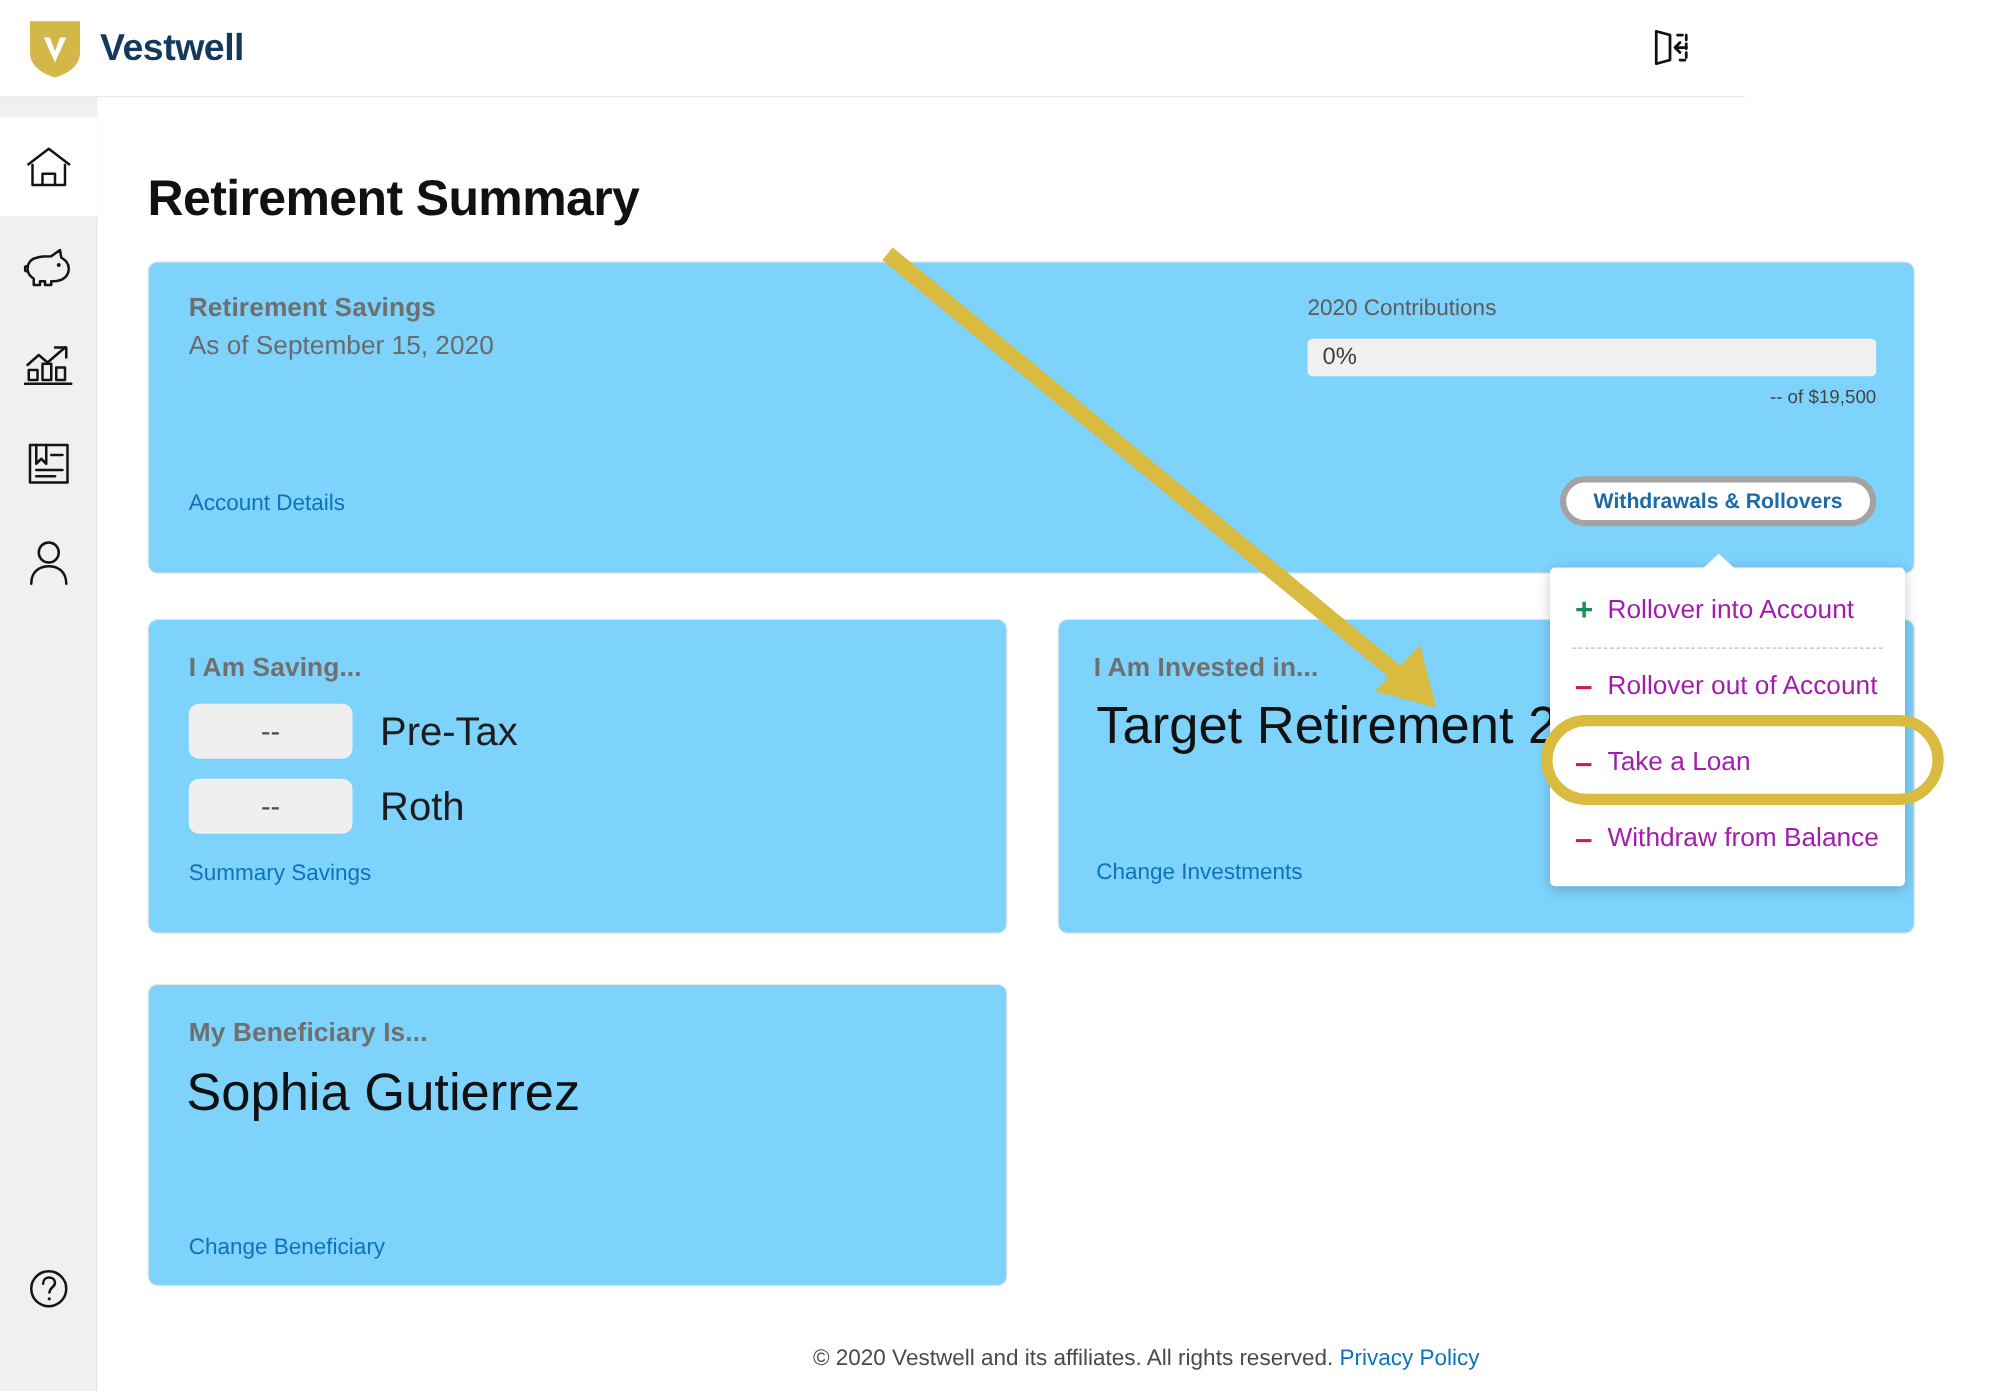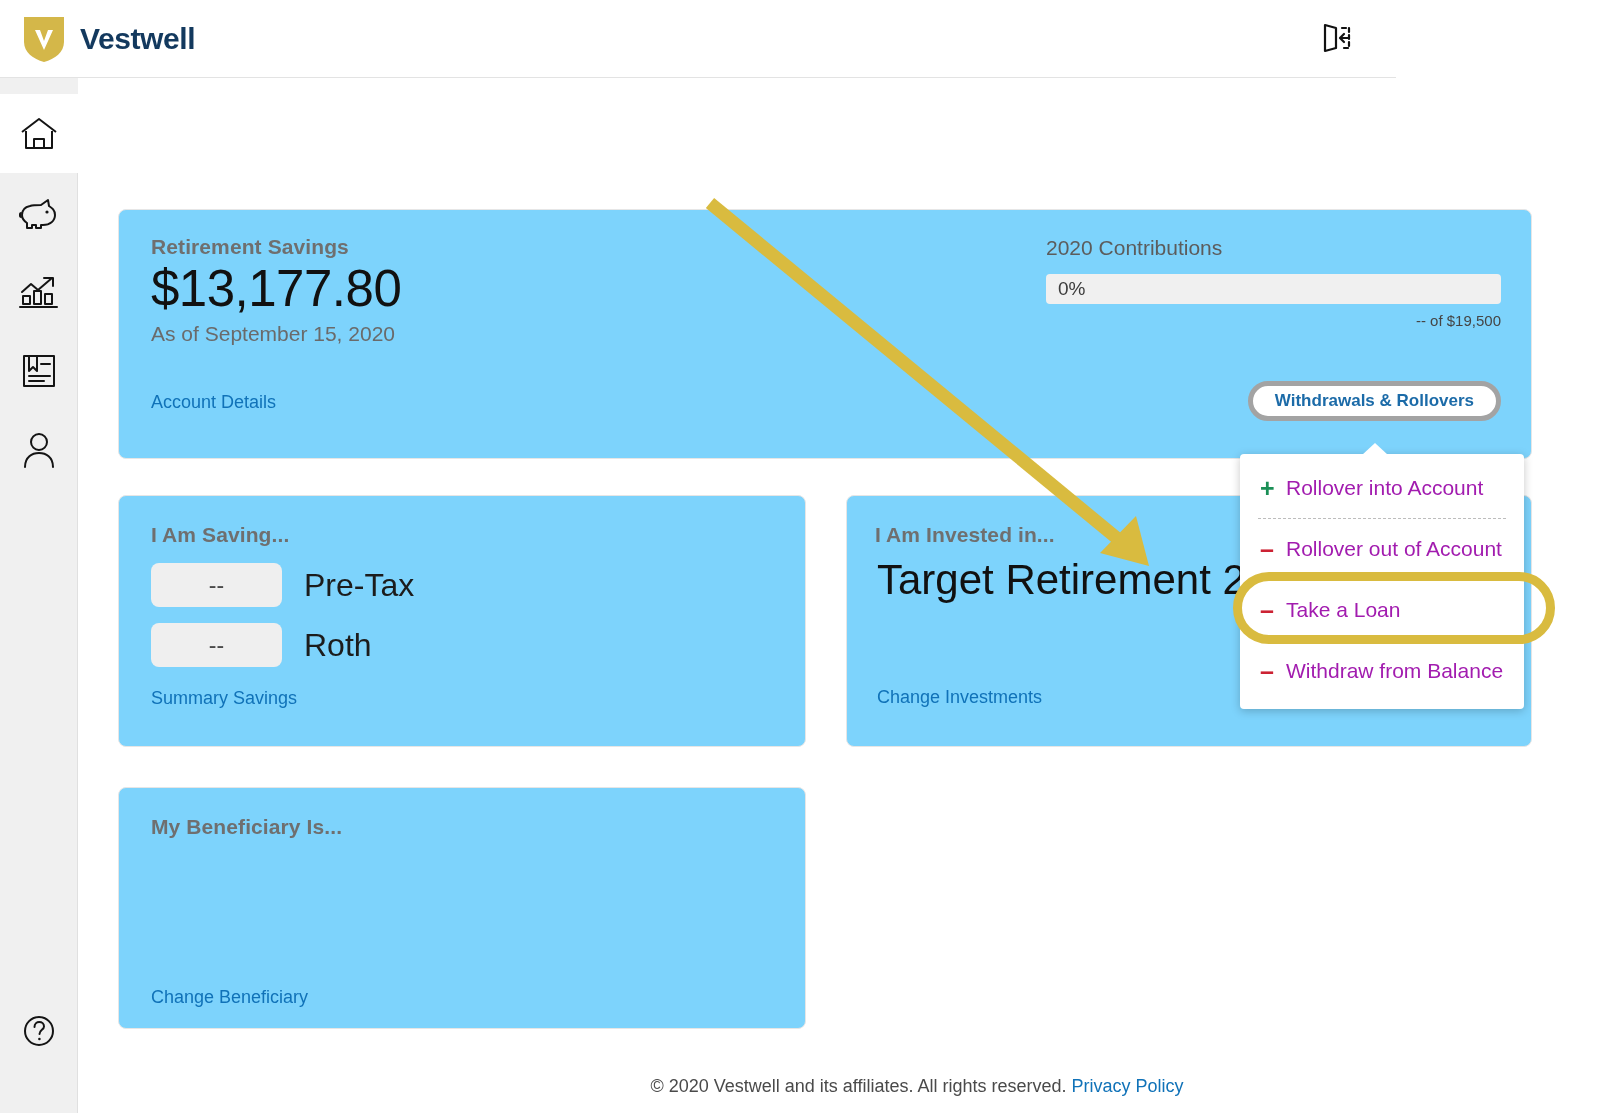--- a/index.html
+++ b/index.html
@@ -105,21 +105,21 @@
 
   
   .sum-left { position: absolute; left: 32px; top: 25px; }
   .sum-amount { margin-top: 2px; }
   .sum-asof { margin-top: 6px; }
   .sum-link { position: absolute; left: 32px; top: 182px; }
 
   .contrib {
     position: absolute; right: 30px; top: 26px; width: 455px;
   }
-  .contrib-title { font-size: 21px; color: #5c5c5c; }
+  .contrib-title { font-size: 18px; color: #5c5c5c; }
   .progress-track {
     margin-top: 14px;
     width: 455px; height: 30px;
     background: #f0f0f0;
     border-radius: 4px;
     position: relative;
   }
   .progress-pct {
     position: absolute; left: 12px; top: 50%;
     transform: translateY(-50%);
@@ -323,25 +323,25 @@
           <circle cx="17" cy="17" r="14"></circle>
           <path d="M12.5 13 C12.5 9.5 15 8 17.2 8 C20 8 22 9.8 22 12.4 C22 15.8 17.5 16 17.5 20"></path>
           <circle cx="17.4" cy="25" r="1.3" fill="#141414" stroke="none"></circle>
         </svg>
       </span>
     </div>
   </div>
 
   <div class="main">
 
+    <h1 class="page-title">Retirement Summary</h1>
 
     <div class="card" id="card-summary">
       <div class="sum-left">
         <div class="card-label">Retirement Savings</div>
-        <div class="big-amount sum-amount">$13,177.80</div>
         <div class="sub-text sum-asof">As of September 15, 2020</div>
       </div>
       <div class="link sum-link">Account Details</div>
 
       <div class="contrib">
         <div class="contrib-title">2020 Contributions</div>
         <div class="progress-track">
           <span class="progress-pct">0%</span>
         </div>
         <div class="contrib-of">-- of $19,500</div>
@@ -364,20 +364,21 @@
     </div>
 
     <div class="card" id="card-invested">
       <div class="card-label iv-label">I Am Invested in...</div>
       <div class="iv-value">Target Retirement 2055</div>
       <div class="link iv-link">Change Investments</div>
     </div>
 
     <div class="card" id="card-benef">
       <div class="card-label bn-label">My Beneficiary Is...</div>
+      <div class="bn-value">Sophia Gutierrez</div>
       <div class="link bn-link">Change Beneficiary</div>
     </div>
 
     <div class="dropdown">
       <div class="dd-caret"></div>
 
       <div class="dd-item">
         <span class="dd-sign plus">+</span>
         <span class="dd-text">Rollover into Account</span>
       </div>

